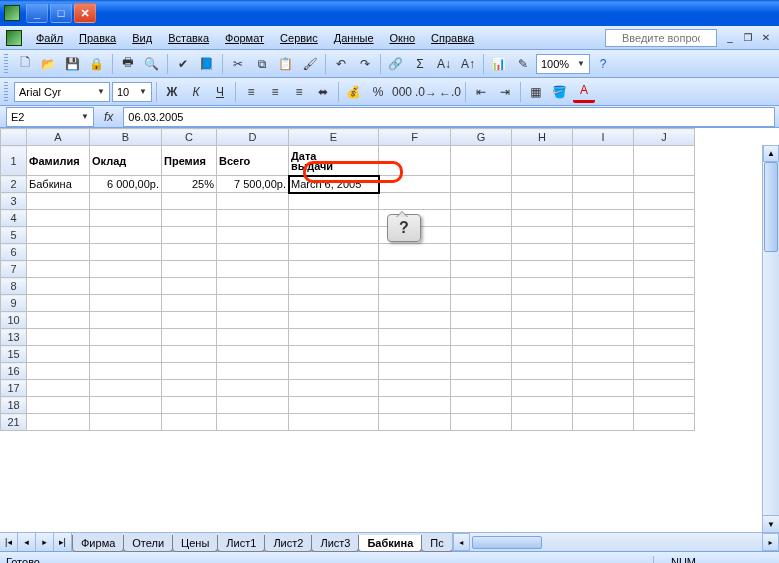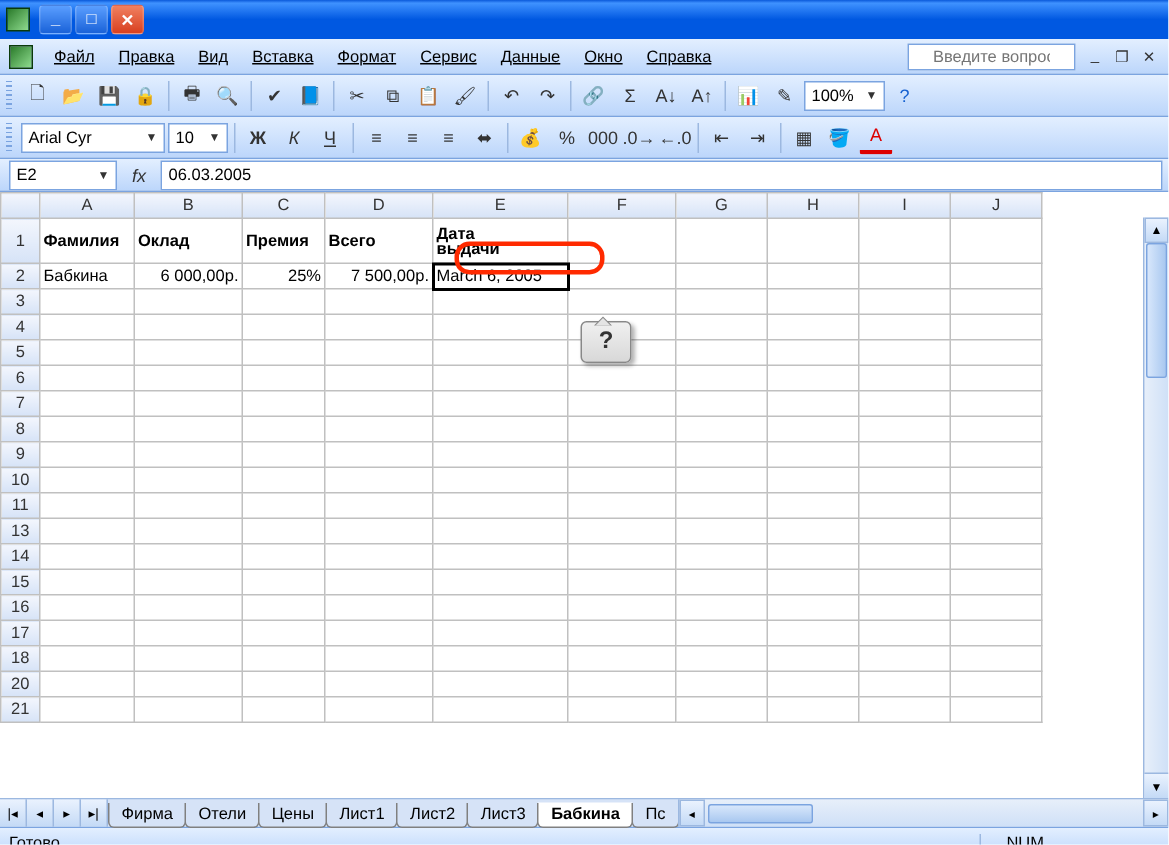--- a/index.html
+++ b/index.html
@@ -29,21 +29,21 @@
   .tbtn { width:22px; height:22px; display:flex; align-items:center; justify-content:center; font-size:12px; color:#333; cursor:default; border-radius:2px; }
   .tsep { width:1px; height:20px; background:#9cb8e0; margin:0 2px; }
   .grip { width:4px; height:20px; background:repeating-linear-gradient(#7ba4e0,#7ba4e0 1px,transparent 1px,transparent 3px); margin-right:4px; }
   .fontname { width:96px; height:20px; border:1px solid #7ba4e0; background:#fff; font-size:11px; padding:0 4px; display:flex; align-items:center; justify-content:space-between; }
   .fontsize { width:40px; height:20px; border:1px solid #7ba4e0; background:#fff; font-size:11px; padding:0 4px; display:flex; align-items:center; justify-content:space-between; }
   .zoomsel { width:54px; height:20px; border:1px solid #7ba4e0; background:#fff; font-size:11px; padding:0 4px; display:flex; align-items:center; justify-content:space-between; }
   .dd { font-size:8px; color:#333; }
 
   
   .namebar { height:22px; background:linear-gradient(#e3efff,#bcd6fb); display:flex; align-items:center; border-bottom:1px solid #7ba4e0; }
-  .namebox { width:72px; height:20px; border:1px solid #7ba4e0; background:#fff; font-size:11px; padding:0 4px; display:flex; align-items:center; justify-content:space-between; margin-left:6px; }
+  .namebox { width:88px; height:20px; border:1px solid #7ba4e0; background:#fff; font-size:11px; padding:0 4px; display:flex; align-items:center; justify-content:space-between; margin-left:6px; }
   .fx { margin:0 10px; font-style:italic; font-size:12px; color:#333; }
   .formula { flex:1; height:20px; background:#fff; border:1px solid #7ba4e0; font-size:11px; padding:0 4px; display:flex; align-items:center; margin-right:4px; }
 
   
   .sheet-area { position:relative; height:404px; background:#fff; }
   table.sheet { border-collapse:collapse; table-layout:fixed; }
   table.sheet th, table.sheet td { border:1px solid #c0c0c0; font-size:11px; height:17px; padding:0 2px; overflow:hidden; white-space:nowrap; }
   table.sheet th { background:linear-gradient(#f3f6fd,#d6e3f7); text-align:center; font-weight:normal; color:#333; }
   table.sheet th.rowh { width:26px; }
   th.sel-c, th.sel-r { background:linear-gradient(#ffe7a2,#ffc94a); }
@@ -339,59 +339,33 @@
           <td class=" " style=""></td>
           <td class=" " style=""></td>
           <td class=" " style=""></td>
           <td class=" " style=""></td>
           <td class=" " style=""></td>
           <td class=" " style=""></td>
           <td class=" " style=""></td>
           <td class=" " style=""></td>
         </tr>
         <tr>
-          <th class="rowh ">11</th>
-          <td class=" " style=""></td>
-          <td class=" " style=""></td>
-          <td class=" " style=""></td>
-          <td class=" " style=""></td>
-          <td class=" " style=""></td>
-          <td class=" " style=""></td>
-          <td class=" " style=""></td>
-          <td class=" " style=""></td>
-          <td class=" " style=""></td>
-          <td class=" " style=""></td>
-        </tr>
-        <tr>
           <th class="rowh ">13</th>
           <td class=" " style=""></td>
           <td class=" " style=""></td>
           <td class=" " style=""></td>
           <td class=" " style=""></td>
           <td class=" " style=""></td>
           <td class=" " style=""></td>
           <td class=" " style=""></td>
           <td class=" " style=""></td>
           <td class=" " style=""></td>
           <td class=" " style=""></td>
         </tr>
         <tr>
-          <th class="rowh ">14</th>
-          <td class=" " style=""></td>
-          <td class=" " style=""></td>
-          <td class=" " style=""></td>
-          <td class=" " style=""></td>
-          <td class=" " style=""></td>
-          <td class=" " style=""></td>
-          <td class=" " style=""></td>
-          <td class=" " style=""></td>
-          <td class=" " style=""></td>
-          <td class=" " style=""></td>
-        </tr>
-        <tr>
           <th class="rowh ">15</th>
           <td class=" " style=""></td>
           <td class=" " style=""></td>
           <td class=" " style=""></td>
           <td class=" " style=""></td>
           <td class=" " style=""></td>
           <td class=" " style=""></td>
           <td class=" " style=""></td>
           <td class=" " style=""></td>
           <td class=" " style=""></td>
@@ -418,33 +392,20 @@
           <td class=" " style=""></td>
           <td class=" " style=""></td>
           <td class=" " style=""></td>
           <td class=" " style=""></td>
           <td class=" " style=""></td>
           <td class=" " style=""></td>
           <td class=" " style=""></td>
         </tr>
         <tr>
           <th class="rowh ">18</th>
-          <td class=" " style=""></td>
-          <td class=" " style=""></td>
-          <td class=" " style=""></td>
-          <td class=" " style=""></td>
-          <td class=" " style=""></td>
-          <td class=" " style=""></td>
-          <td class=" " style=""></td>
-          <td class=" " style=""></td>
-          <td class=" " style=""></td>
-          <td class=" " style=""></td>
-        </tr>
-        <tr>
-          <th class="rowh ">20</th>
           <td class=" " style=""></td>
           <td class=" " style=""></td>
           <td class=" " style=""></td>
           <td class=" " style=""></td>
           <td class=" " style=""></td>
           <td class=" " style=""></td>
           <td class=" " style=""></td>
           <td class=" " style=""></td>
           <td class=" " style=""></td>
           <td class=" " style=""></td>

